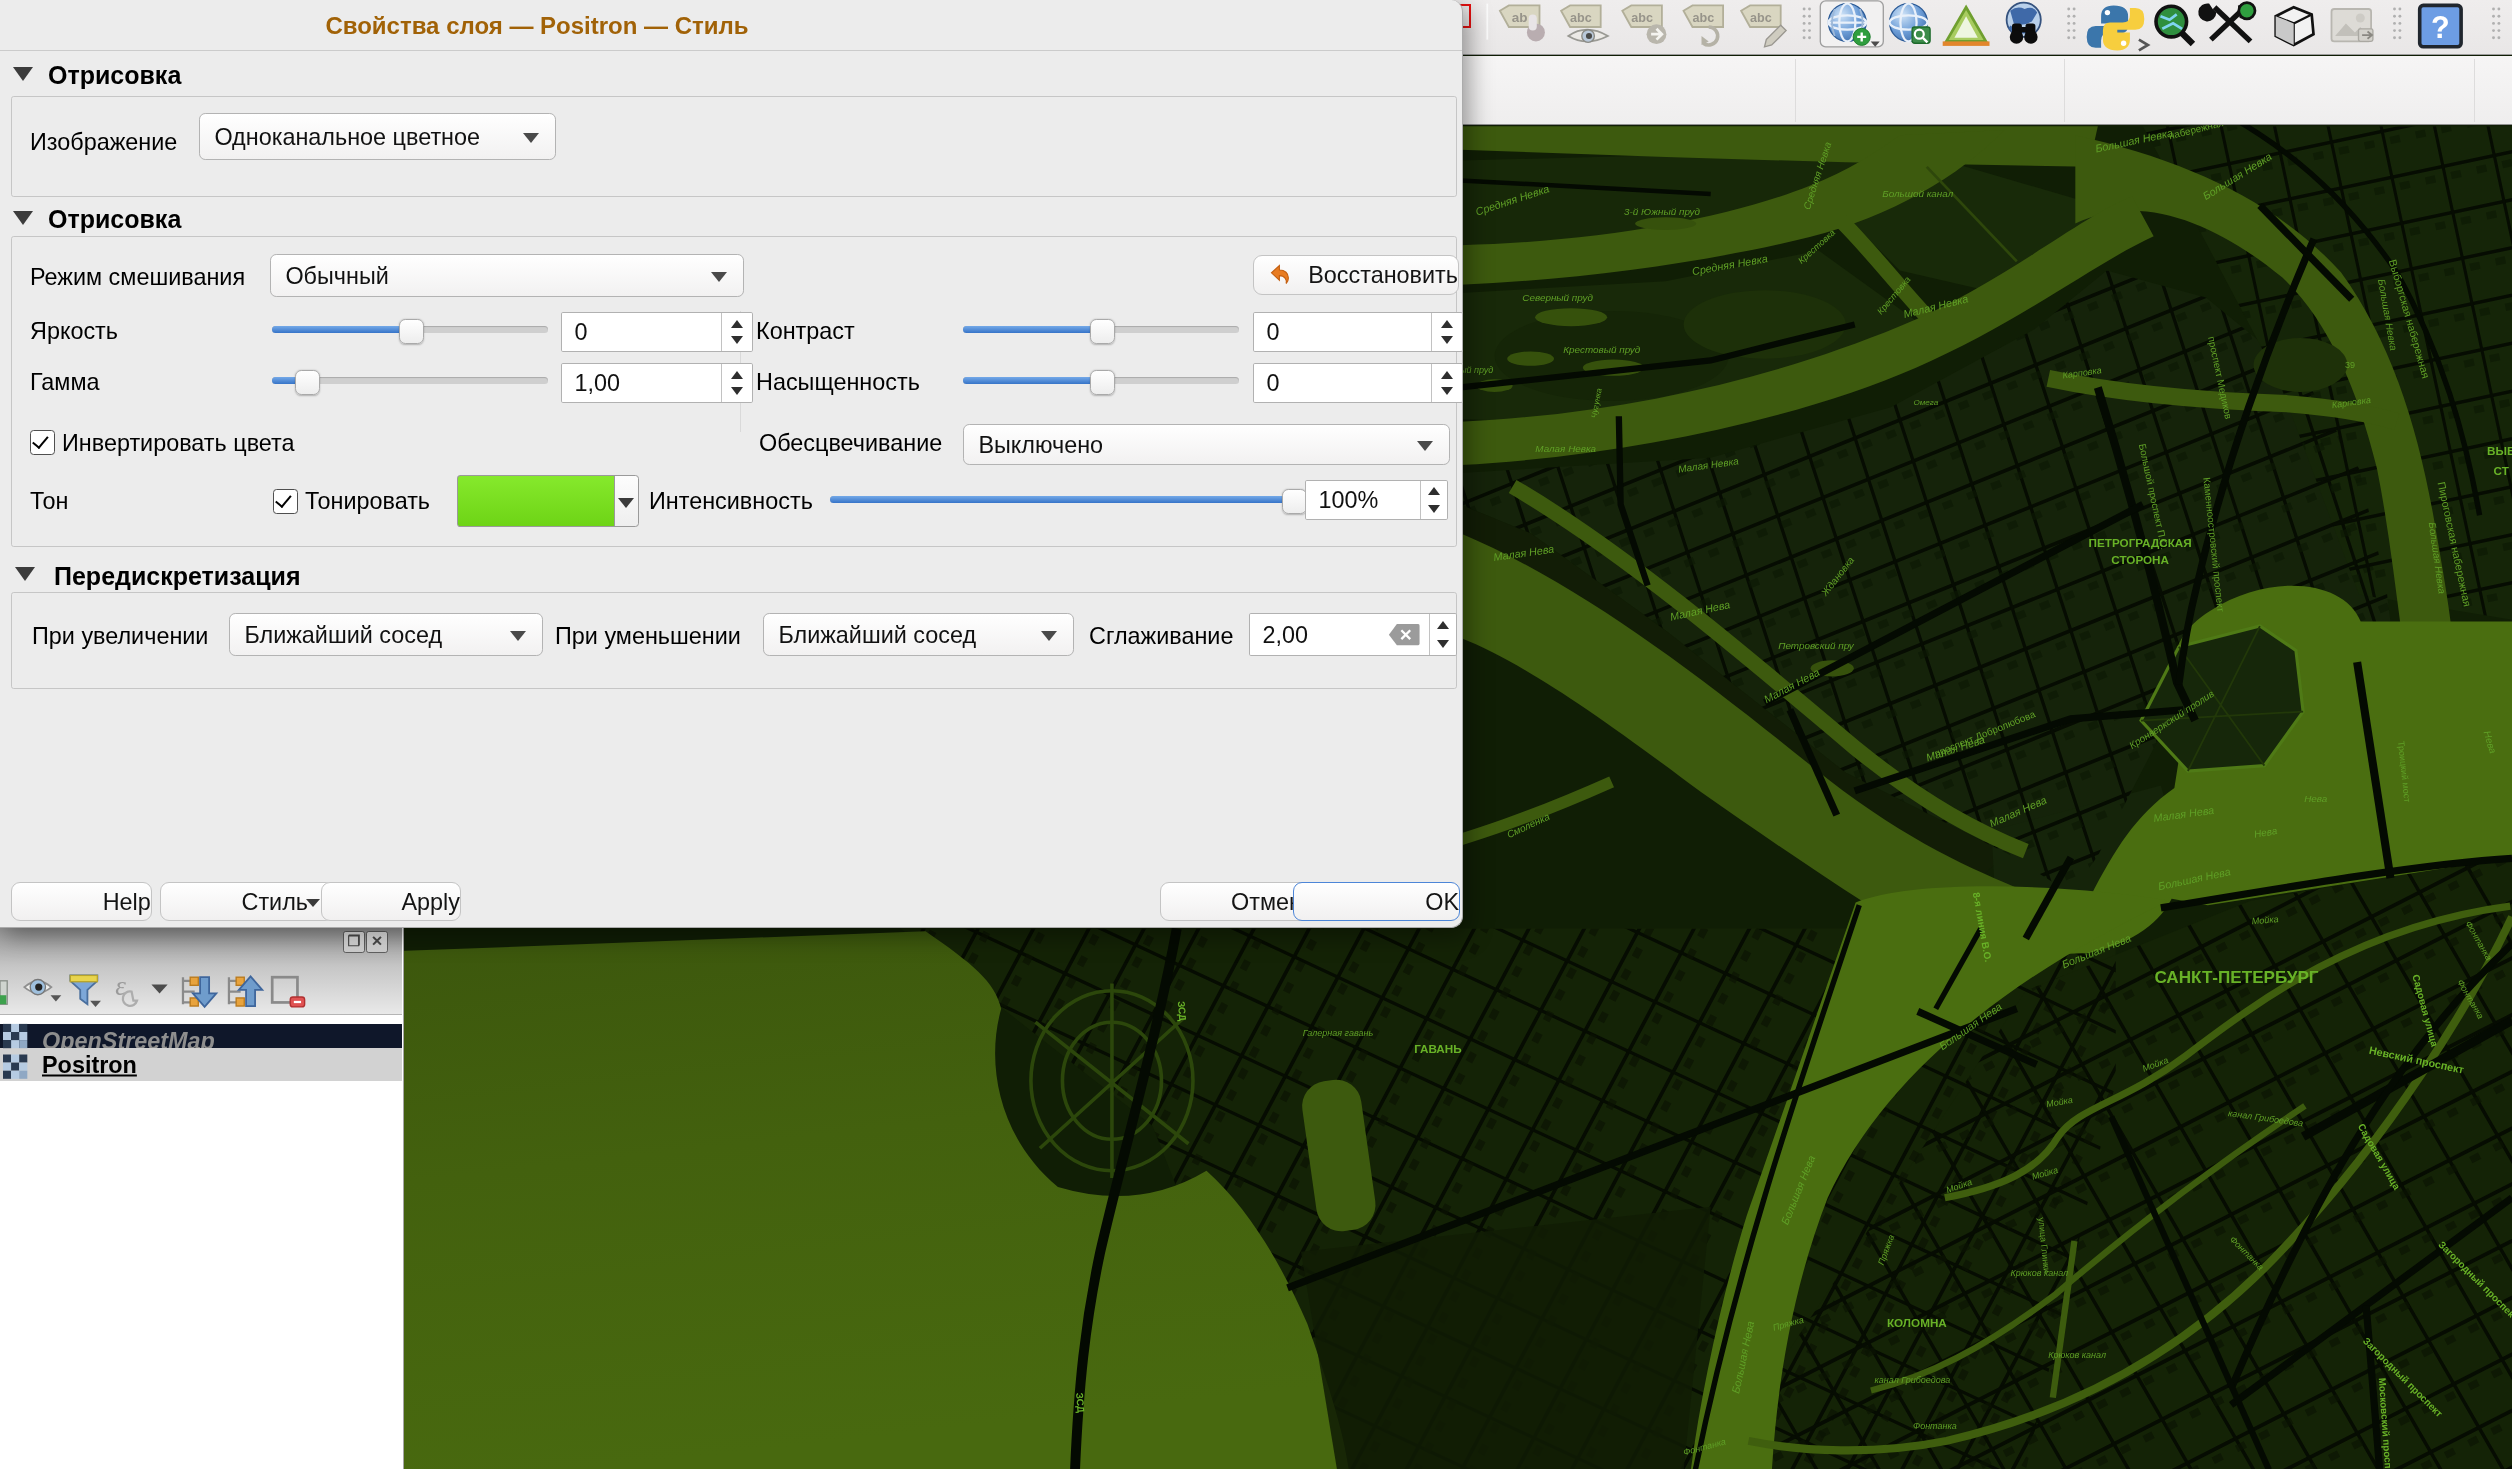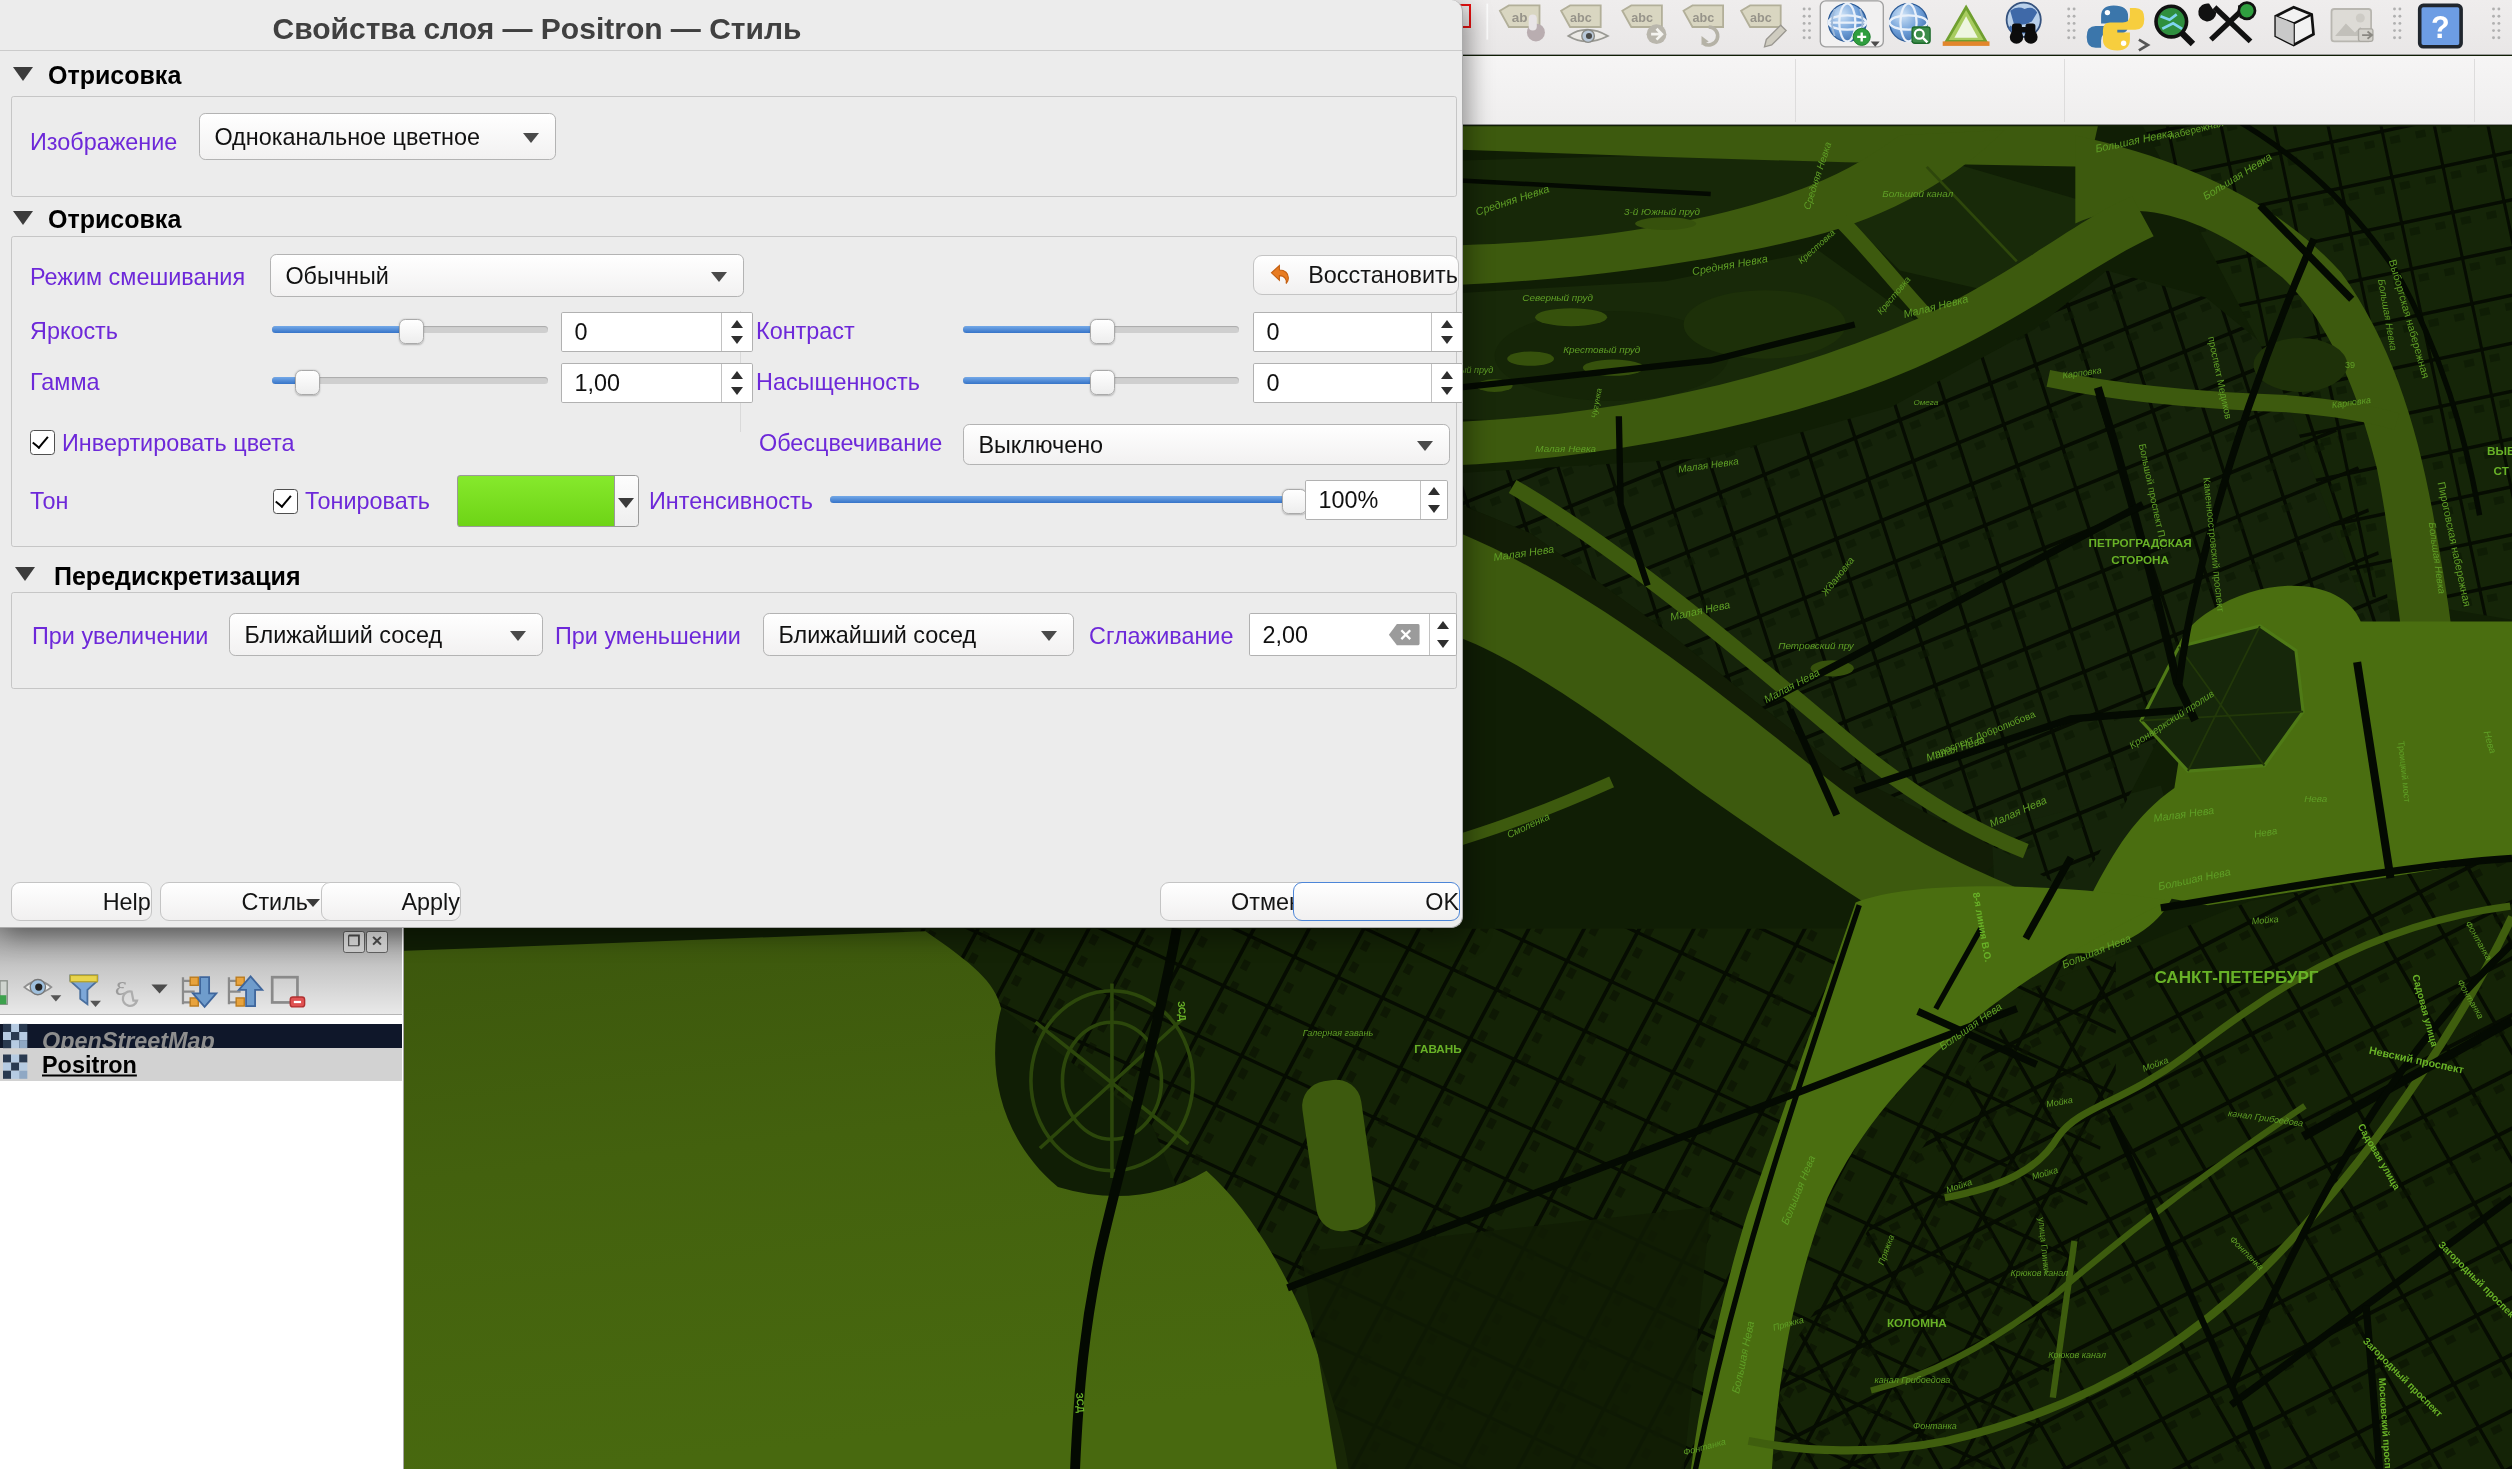--- a/index.html
+++ b/index.html
@@ -5,26 +5,26 @@
 #app{position:relative;width:2512px;height:1470px;overflow:hidden;background:#0f1e05;font-family:"Liberation Sans",sans-serif;}
 #map{position:absolute;left:0;top:0;z-index:0;}
 #topbar{position:absolute;left:0;top:0;width:2512px;height:54px;background:linear-gradient(#efeded,#e9e7e7);border-bottom:1.8px solid #9b9b9b;z-index:1;}
 #strip{position:absolute;left:0;top:56px;width:2512px;height:68px;background:linear-gradient(#f6f5f5,#efeeee);border-bottom:1.8px solid #8f8f8f;z-index:1;}
 .vsep{position:absolute;top:59px;width:0.9px;height:63px;background:#dddcdc;z-index:1;}
 #redbox{position:absolute;left:1449px;top:3.6px;width:18px;height:20px;border:2.7px solid #e81010;z-index:2;}
 
 #dlg{position:absolute;left:0;top:0;width:1462px;height:927px;background:#ececec;z-index:5;
  border-right:1.8px solid #ababab;border-bottom:1.8px solid #ababab;border-bottom-right-radius:11.7px;border-top-right-radius:11.7px;
  box-shadow:5.4px 7.2px 25px rgba(0,0,0,0.38);}
-#dlgtitle{position:absolute;left:267px;top:11.7px;width:540px;text-align:center;font-size:30px;font-weight:bold;color:#404040;}
+#dlgtitle{position:absolute;left:267px;top:11.7px;width:540px;text-align:center;font-size:24px;font-weight:bold;color:#a16207;}
 #titleline{position:absolute;left:0;top:50px;width:1462px;height:0.9px;background:#cbcbcb;}
 .sechdr{position:absolute;font-size:25px;font-weight:bold;color:#000000;}
 .tri{position:absolute;width:0;height:0;border-left:10px solid transparent;border-right:10px solid transparent;border-top:14.4px solid #3c3c3c;}
 .group{position:absolute;border:0.9px solid #c6c6c6;border-radius:2.7px;}
-.lbl{position:absolute;font-size:23.4px;color:#6d28d9;white-space:nowrap;}
+.lbl{position:absolute;font-size:23.4px;color:#000000;white-space:nowrap;}
 .combo{position:absolute;background:linear-gradient(#ffffff,#f2f1f1);border:0.9px solid #b3b3b3;border-radius:6.3px;font-size:23.4px;color:#111;white-space:nowrap;}
 .combo span{position:absolute;left:14.4px;top:50%;transform:translateY(-50%);}
 .combo:after{content:"";position:absolute;right:16px;top:50%;margin-top:-3.6px;width:0;height:0;border-left:8px solid transparent;border-right:8px solid transparent;border-top:10px solid #4a4a4a;}
 .groove{position:absolute;height:7.2px;background:#cfcfcf;border-radius:3.6px;box-shadow:inset 0 0.9px 0.9px rgba(0,0,0,.18);}
 .fill{position:absolute;height:7.2px;background:linear-gradient(#74a9e8,#3674c8);border-radius:3.6px;}
 .handle{position:absolute;width:22.5px;height:22.5px;background:linear-gradient(#ffffff,#ededed);border:0.9px solid #a9a9a9;border-radius:6.3px;box-shadow:0 0.9px 1.8px rgba(0,0,0,.25);}
 .spin{position:absolute;background:#fff;border:0.9px solid #b1b1b1;border-radius:1.8px;}
 .spin .val{position:absolute;left:12.6px;top:50%;transform:translateY(-50%);font-size:23.4px;color:#111;}
 .spin .arrs{position:absolute;right:0;top:0;bottom:0;width:30px;border-left:0.9px solid #c2c2c2;}
 .spin .up{position:absolute;left:50%;top:7.2px;margin-left:-6.3px;width:0;height:0;border-left:6.3px solid transparent;border-right:6.3px solid transparent;border-bottom:8px solid #2e2e2e;}

